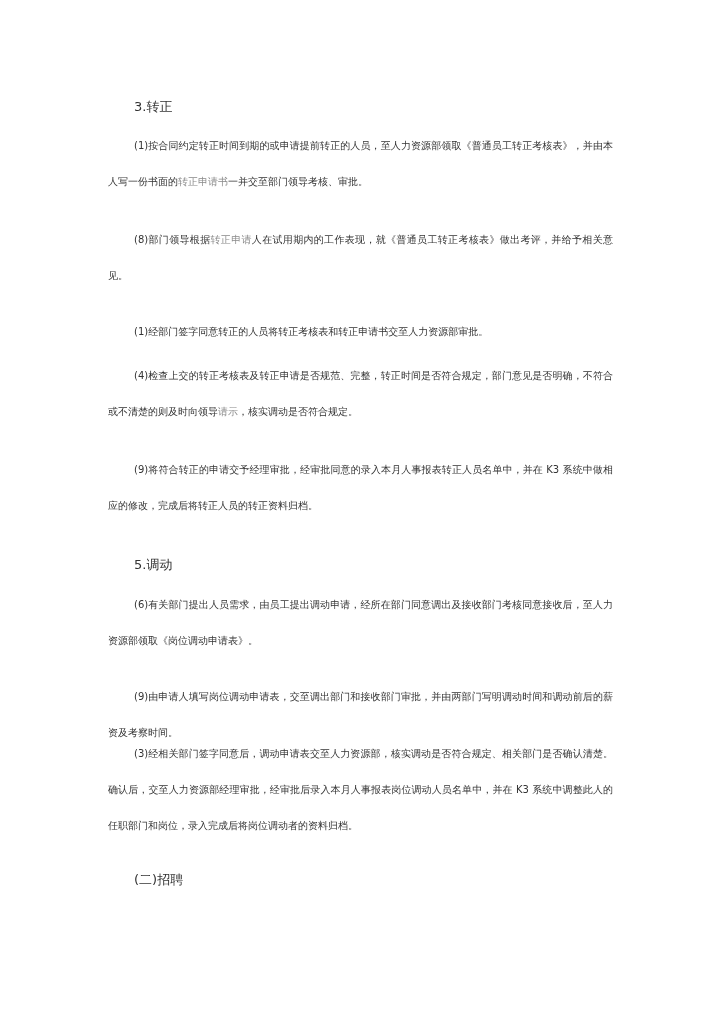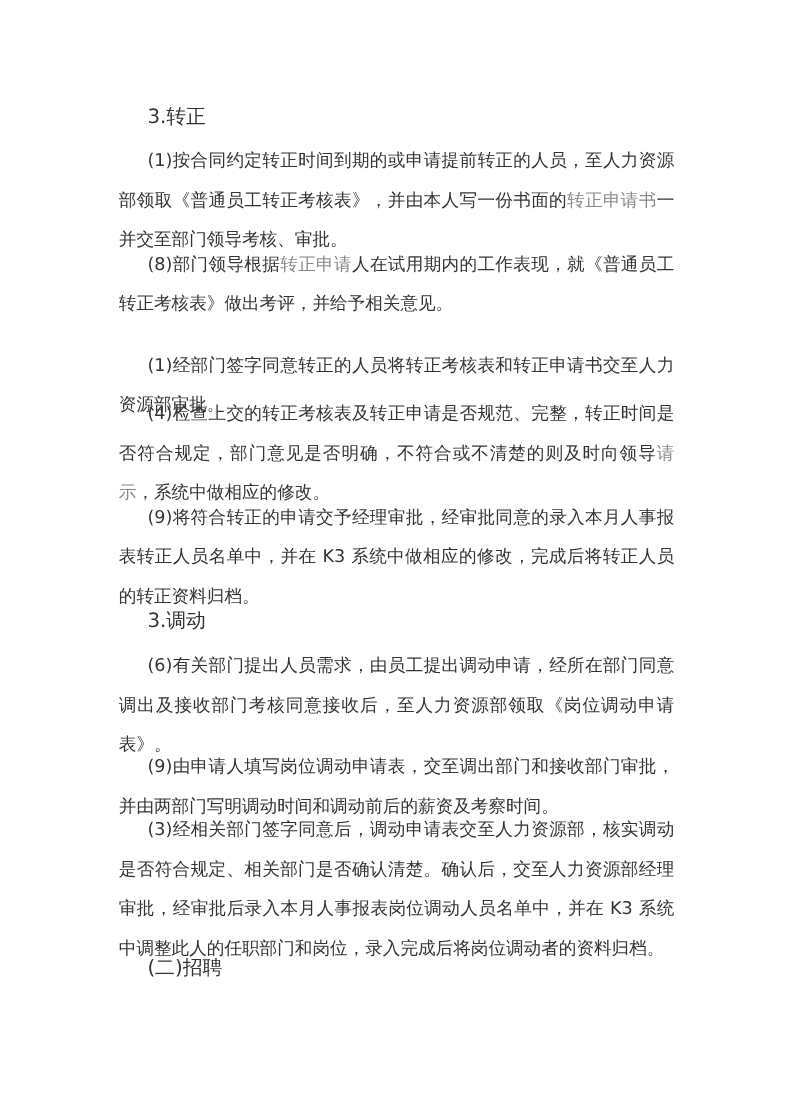--- a/index.html
+++ b/index.html
@@ -1,40 +1,40 @@
 <!DOCTYPE html>
 <html><head>
 <meta charset="utf-8">
 <style>
   html, body { margin: 0; padding: 0; background: #ffffff; }
   body { width: 720px; height: 1017px; position: relative; overflow: hidden;
          font-family: "DejaVu Sans", "Liberation Sans", sans-serif; color: #333333; }
   .page { position: absolute; left: 108px; top: 0; width: 505px; }
-  .p { position: absolute; left: 0; width: 505px; font-size: 16px; line-height: 36px;
+  .p { position: absolute; left: 0; width: 505px; font-size: 10px; line-height: 36px;
        text-indent: 26px; text-align: justify; letter-spacing: 0px; margin: 0; }
-  .h { position: absolute; left: 0; font-size: 18px; line-height: 20px; text-indent: 26px; margin:0; }
+  .h { position: absolute; left: 0; font-size: 13px; line-height: 20px; text-indent: 26px; margin:0; }
   .lnk { color: #8a8a8a; }
 </style>
 </head>
 <body>
 
 <div class="page">
   <p class="h" style="top:97px">3.转正</p>
 
   <p class="p" style="top:128px"><span>(1)按合同约定转正时间到期的或申请提前转正的人员，至人力资源部领取《普通员工转正考核表》，并由本人写一份书面的</span><span class="lnk">转正申请书</span><span>一并交至部门领导考核、审批。</span></p>
 
   <p class="p" style="top:222px"><span>(8)部门领导根据</span><span class="lnk">转正申请</span><span>人在试用期内的工作表现，就《普通员工转正考核表》做出考评，并给予相关意见。</span></p>
 
   <p class="p" style="top:314px">(1)经部门签字同意转正的人员将转正考核表和转正申请书交至人力资源部审批。</p>
 
-  <p class="p" style="top:358px"><span>(4)检查上交的转正考核表及转正申请是否规范、完整，转正时间是否符合规定，部门意见是否明确，不符合或不清楚的则及时向领导</span><span class="lnk">请示</span><span>，系统中做相应的修改。</span></p>
+  <p class="p" style="top:358px"><span>(4)检查上交的转正考核表及转正申请是否规范、完整，转正时间是否符合规定，部门意见是否明确，不符合或不清楚的则及时向领导</span><span class="lnk">请示</span><span>，核实调动是否符合规定。</span></p>
 
   <p class="p" style="top:452px">(9)将符合转正的申请交予经理审批，经审批同意的录入本月人事报表转正人员名单中，并在 K3 系统中做相应的修改，完成后将转正人员的转正资料归档。</p>
 
-  <p class="h" style="top:555px">3.调动</p>
+  <p class="h" style="top:555px">5.调动</p>
 
   <p class="p" style="top:587px">(6)有关部门提出人员需求，由员工提出调动申请，经所在部门同意调出及接收部门考核同意接收后，至人力资源部领取《岗位调动申请表》。</p>
 
   <p class="p" style="top:679px">(9)由申请人填写岗位调动申请表，交至调出部门和接收部门审批，并由两部门写明调动时间和调动前后的薪资及考察时间。</p>
 
   <p class="p" style="top:736px">(3)经相关部门签字同意后，调动申请表交至人力资源部，核实调动是否符合规定、相关部门是否确认清楚。确认后，交至人力资源部经理审批，经审批后录入本月人事报表岗位调动人员名单中，并在 K3 系统中调整此人的任职部门和岗位，录入完成后将岗位调动者的资料归档。</p>
 
   <p class="h" style="top:870px">(二)招聘</p>
 </div>
 

